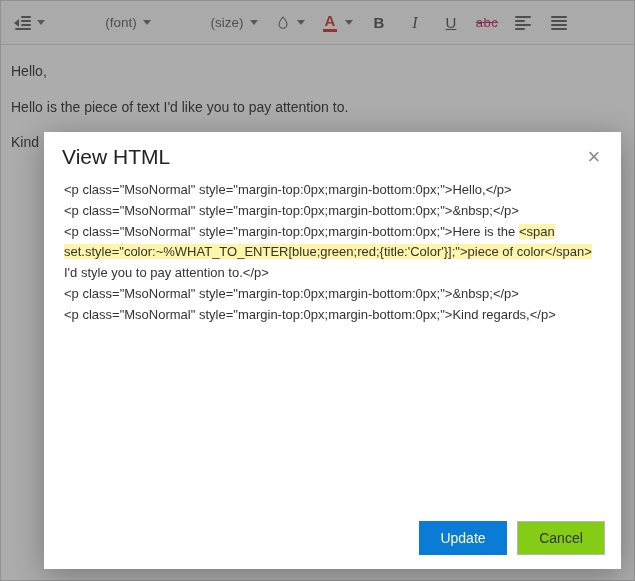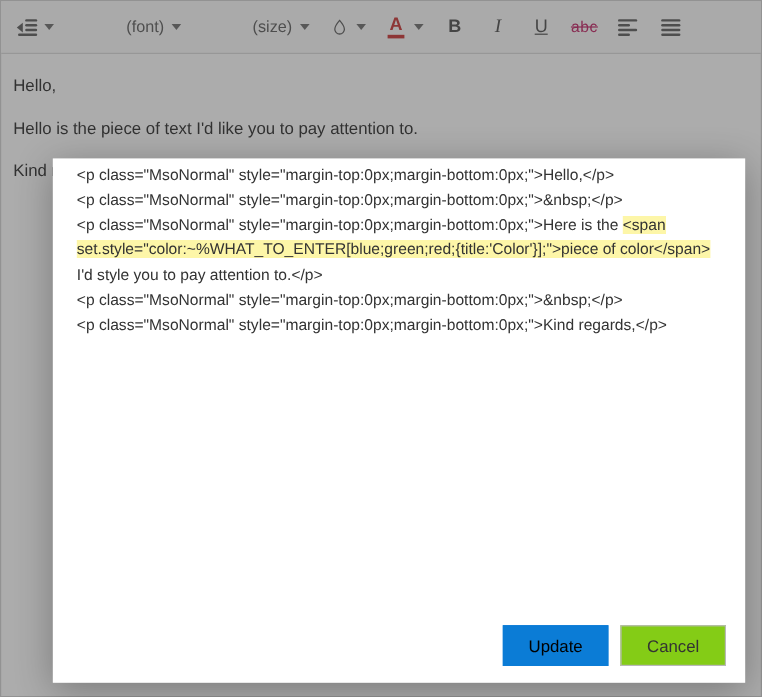--- a/index.html
+++ b/index.html
@@ -148,21 +148,21 @@
       height: 34px;
       min-width: 88px;
       padding: 0 16px;
       font-size: 14px;
       display: flex; align-items: center; justify-content: center;
       border: 1px solid transparent;
       cursor: pointer;
     }
     .btn-primary {
       background: #0b7cd6;
-      color: #000000;
+      color: #fef9c3;
       border-color: #0b7cd6;
     }
     .btn-secondary {
       background: #84cc16;
       color: #333;
       border-color: #b8b8b8;
       text-align: center;
     }
   </style>
 </head>
@@ -233,20 +233,26 @@
   <div class="editor-body">
     <p>Hello,</p>
     <p>Hello is the piece of text I'd like you to pay attention to.</p>
     <p>Kind regards,</p>
   </div>
 </div>
 
 <div class="dim"></div>
 
 <div class="modal">
+  <div class="modal-header">
+    <div class="modal-title">View HTML</div>
+    <div class="close-x">
+      <span>×</span>
+    </div>
+  </div>
   <div class="modal-body">
     <div class="html-source">
       <div class="html-line"><span>&lt;p class="MsoNormal" style="margin-top:0px;margin-bottom:0px;"&gt;</span><span>Hello,</span><span>&lt;/p&gt;</span></div>
       <div class="html-line"><span>&lt;p class="MsoNormal" style="margin-top:0px;margin-bottom:0px;"&gt;</span><span>&amp;nbsp;</span><span>&lt;/p&gt;</span></div>
       <div class="html-line">
         <span>&lt;p class="MsoNormal" style="margin-top:0px;margin-bottom:0px;"&gt;</span><span>Here is the </span><span class="hl"><span>&lt;span </span><span>set.style="color:~%WHAT_TO_ENTER[blue;green;red;{title:'Color'}];"&gt;</span><span>piece of color</span><span>&lt;/span&gt;</span></span><span> I'd style you to pay attention to.</span><span>&lt;/p&gt;</span>
       </div>
       <div class="html-line"><span>&lt;p class="MsoNormal" style="margin-top:0px;margin-bottom:0px;"&gt;</span><span>&amp;nbsp;</span><span>&lt;/p&gt;</span></div>
       <div class="html-line"><span>&lt;p class="MsoNormal" style="margin-top:0px;margin-bottom:0px;"&gt;</span><span>Kind regards,</span><span>&lt;/p&gt;</span></div>
     </div>

